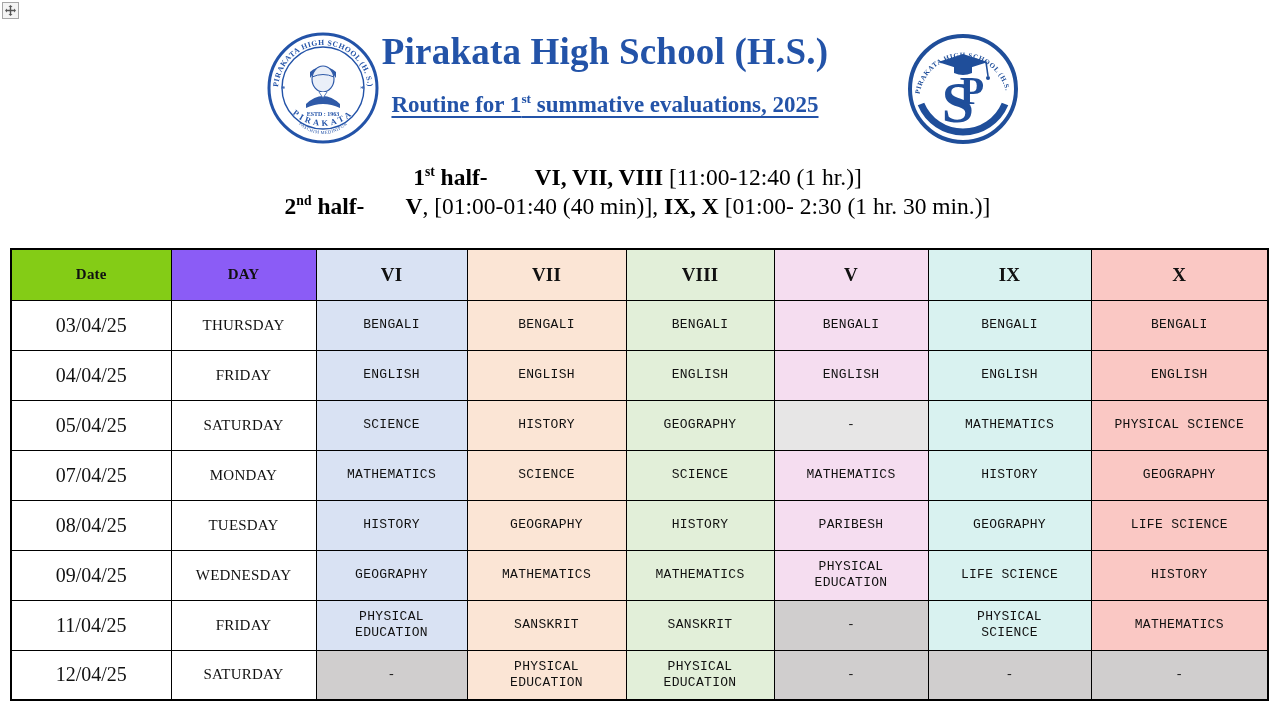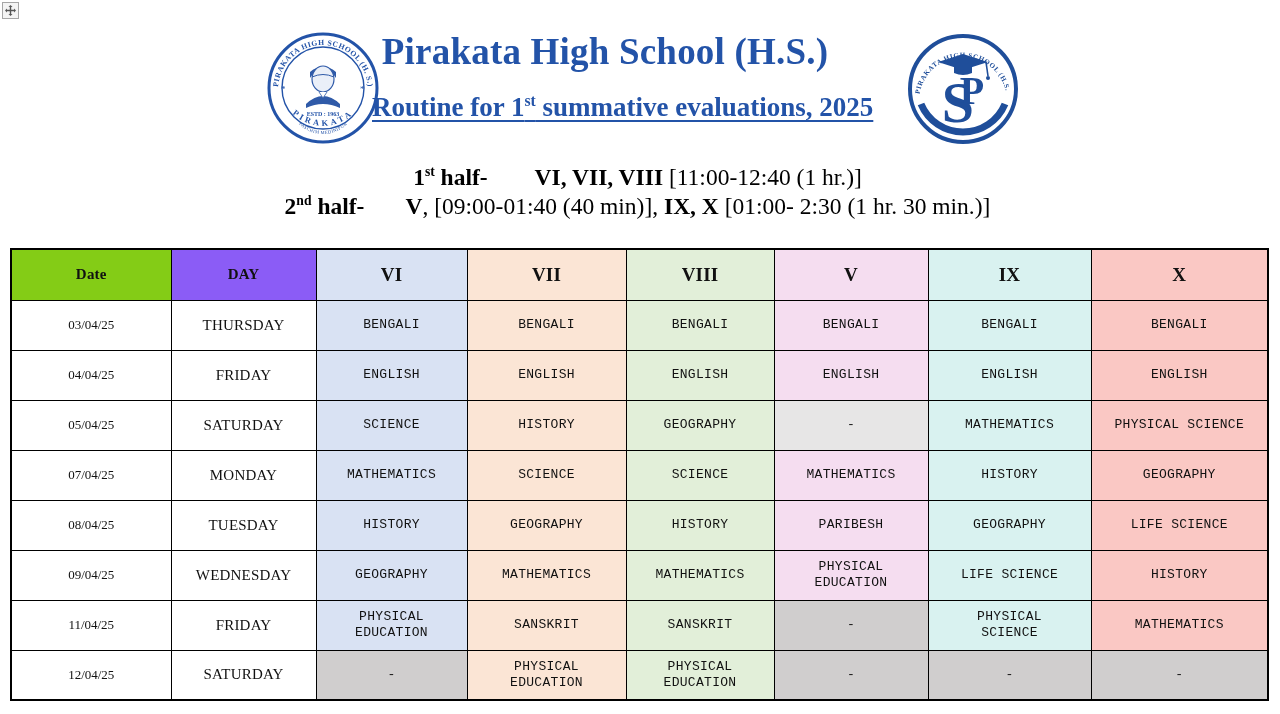--- a/index.html
+++ b/index.html
@@ -11,38 +11,38 @@
                background:#f4f4f4;border:1px solid #a6a6a6;display:flex;
                align-items:center;justify-content:center;box-sizing:border-box;}
 
   
   .logo{position:absolute;}
   .logo-left{left:266px;top:28px;width:114px;height:124px;}
   .logo-right{left:906px;top:30px;width:114px;height:118px;}
   .title{position:absolute;left:372px;top:30px;width:466px;text-align:center;
          font-size:37px;font-weight:bold;color:var(--brand);letter-spacing:.2px;white-space:nowrap;}
   .subtitle{position:absolute;left:372px;top:92px;width:466px;text-align:center;
-            font-size:27px;font-weight:bold;color:var(--brand);white-space:nowrap;}
+            font-size:23px;font-weight:bold;color:var(--brand);white-space:nowrap;}
   .subtitle .inner{text-decoration:underline;text-underline-offset:4px;}
   sup{font-size:58%;line-height:0;}
 
   
   .schedule{position:absolute;top:163px;left:0;width:1275px;text-align:center;
             font-size:23.5px;line-height:29px;color:#000;}
   .schedule .b{font-weight:bold;}
 
   
   table.routine{position:absolute;top:248px;left:10px;border-collapse:collapse;
                 table-layout:fixed;border:2px solid #000;}
   .routine th,.routine td{border:1px solid #000;text-align:center;vertical-align:middle;
                 padding:0 6px;box-sizing:border-box;overflow:hidden;}
   .routine th{height:51px;font-size:15px;font-weight:bold;letter-spacing:.2px;}
   .routine th.cls{font-size:19px;}
   .routine td{height:50px;}
-  td.date{font-size:13px;}
+  td.date{font-size:20px;}
   td.day{font-size:15px;letter-spacing:.2px;}
   td.subj{font-size:13px;letter-spacing:.3px;line-height:16px;white-space:pre-line;font-family:Liberation Mono, monospace;}
 </style>
 </head>
 <body style="--brand: #2353A8; --navy: #1F4E9A; --gray_light: #E7E6E6; --gray_dark: #D0CECE;">
 
 <div class="page">
 
   <div class="move-handle">
     <svg width="11" height="11" viewBox="0 0 11 11">
@@ -101,21 +101,21 @@
     </g>
 
     <g font-family="'Liberation Serif',serif" font-weight="bold" fill="#1F4E9A">
       <text x="52" y="92" font-size="58" text-anchor="middle">S</text>
       <text x="66" y="74" font-size="40" text-anchor="middle">P</text>
     </g>
   </svg>
 
   <div class="schedule">
       <div><span class="b">1</span><sup class="b">st</sup><span class="b"> half-</span><span>&nbsp;&nbsp;&nbsp;&nbsp;&nbsp;&nbsp;&nbsp;&nbsp;</span><span class="b">VI, VII, VIII </span><span>[11:00-12:40 (1 hr.)]</span></div>
-      <div><span class="b">2</span><sup class="b">nd</sup><span class="b"> half-</span><span>&nbsp;&nbsp;&nbsp;&nbsp;&nbsp;&nbsp;&nbsp;</span><span class="b">V</span><span>, [09:00-01:40 (40 min)], </span><span class="b">IX, X </span><span>[01:00- 2:30 (1 hr. 30 min.)]</span></div>
+      <div><span class="b">2</span><sup class="b">nd</sup><span class="b"> half-</span><span>&nbsp;&nbsp;&nbsp;&nbsp;&nbsp;&nbsp;&nbsp;</span><span class="b">V</span><span>, [01:00-01:40 (40 min)], </span><span class="b">IX, X </span><span>[01:00- 2:30 (1 hr. 30 min.)]</span></div>
     </div>
 
   <table class="routine">
     <colgroup>
       <col style="width:160px">
         <col style="width:145px">
         <col style="width:151px">
         <col style="width:159px">
       <col style="width:148px">
         <col style="width:154px">

